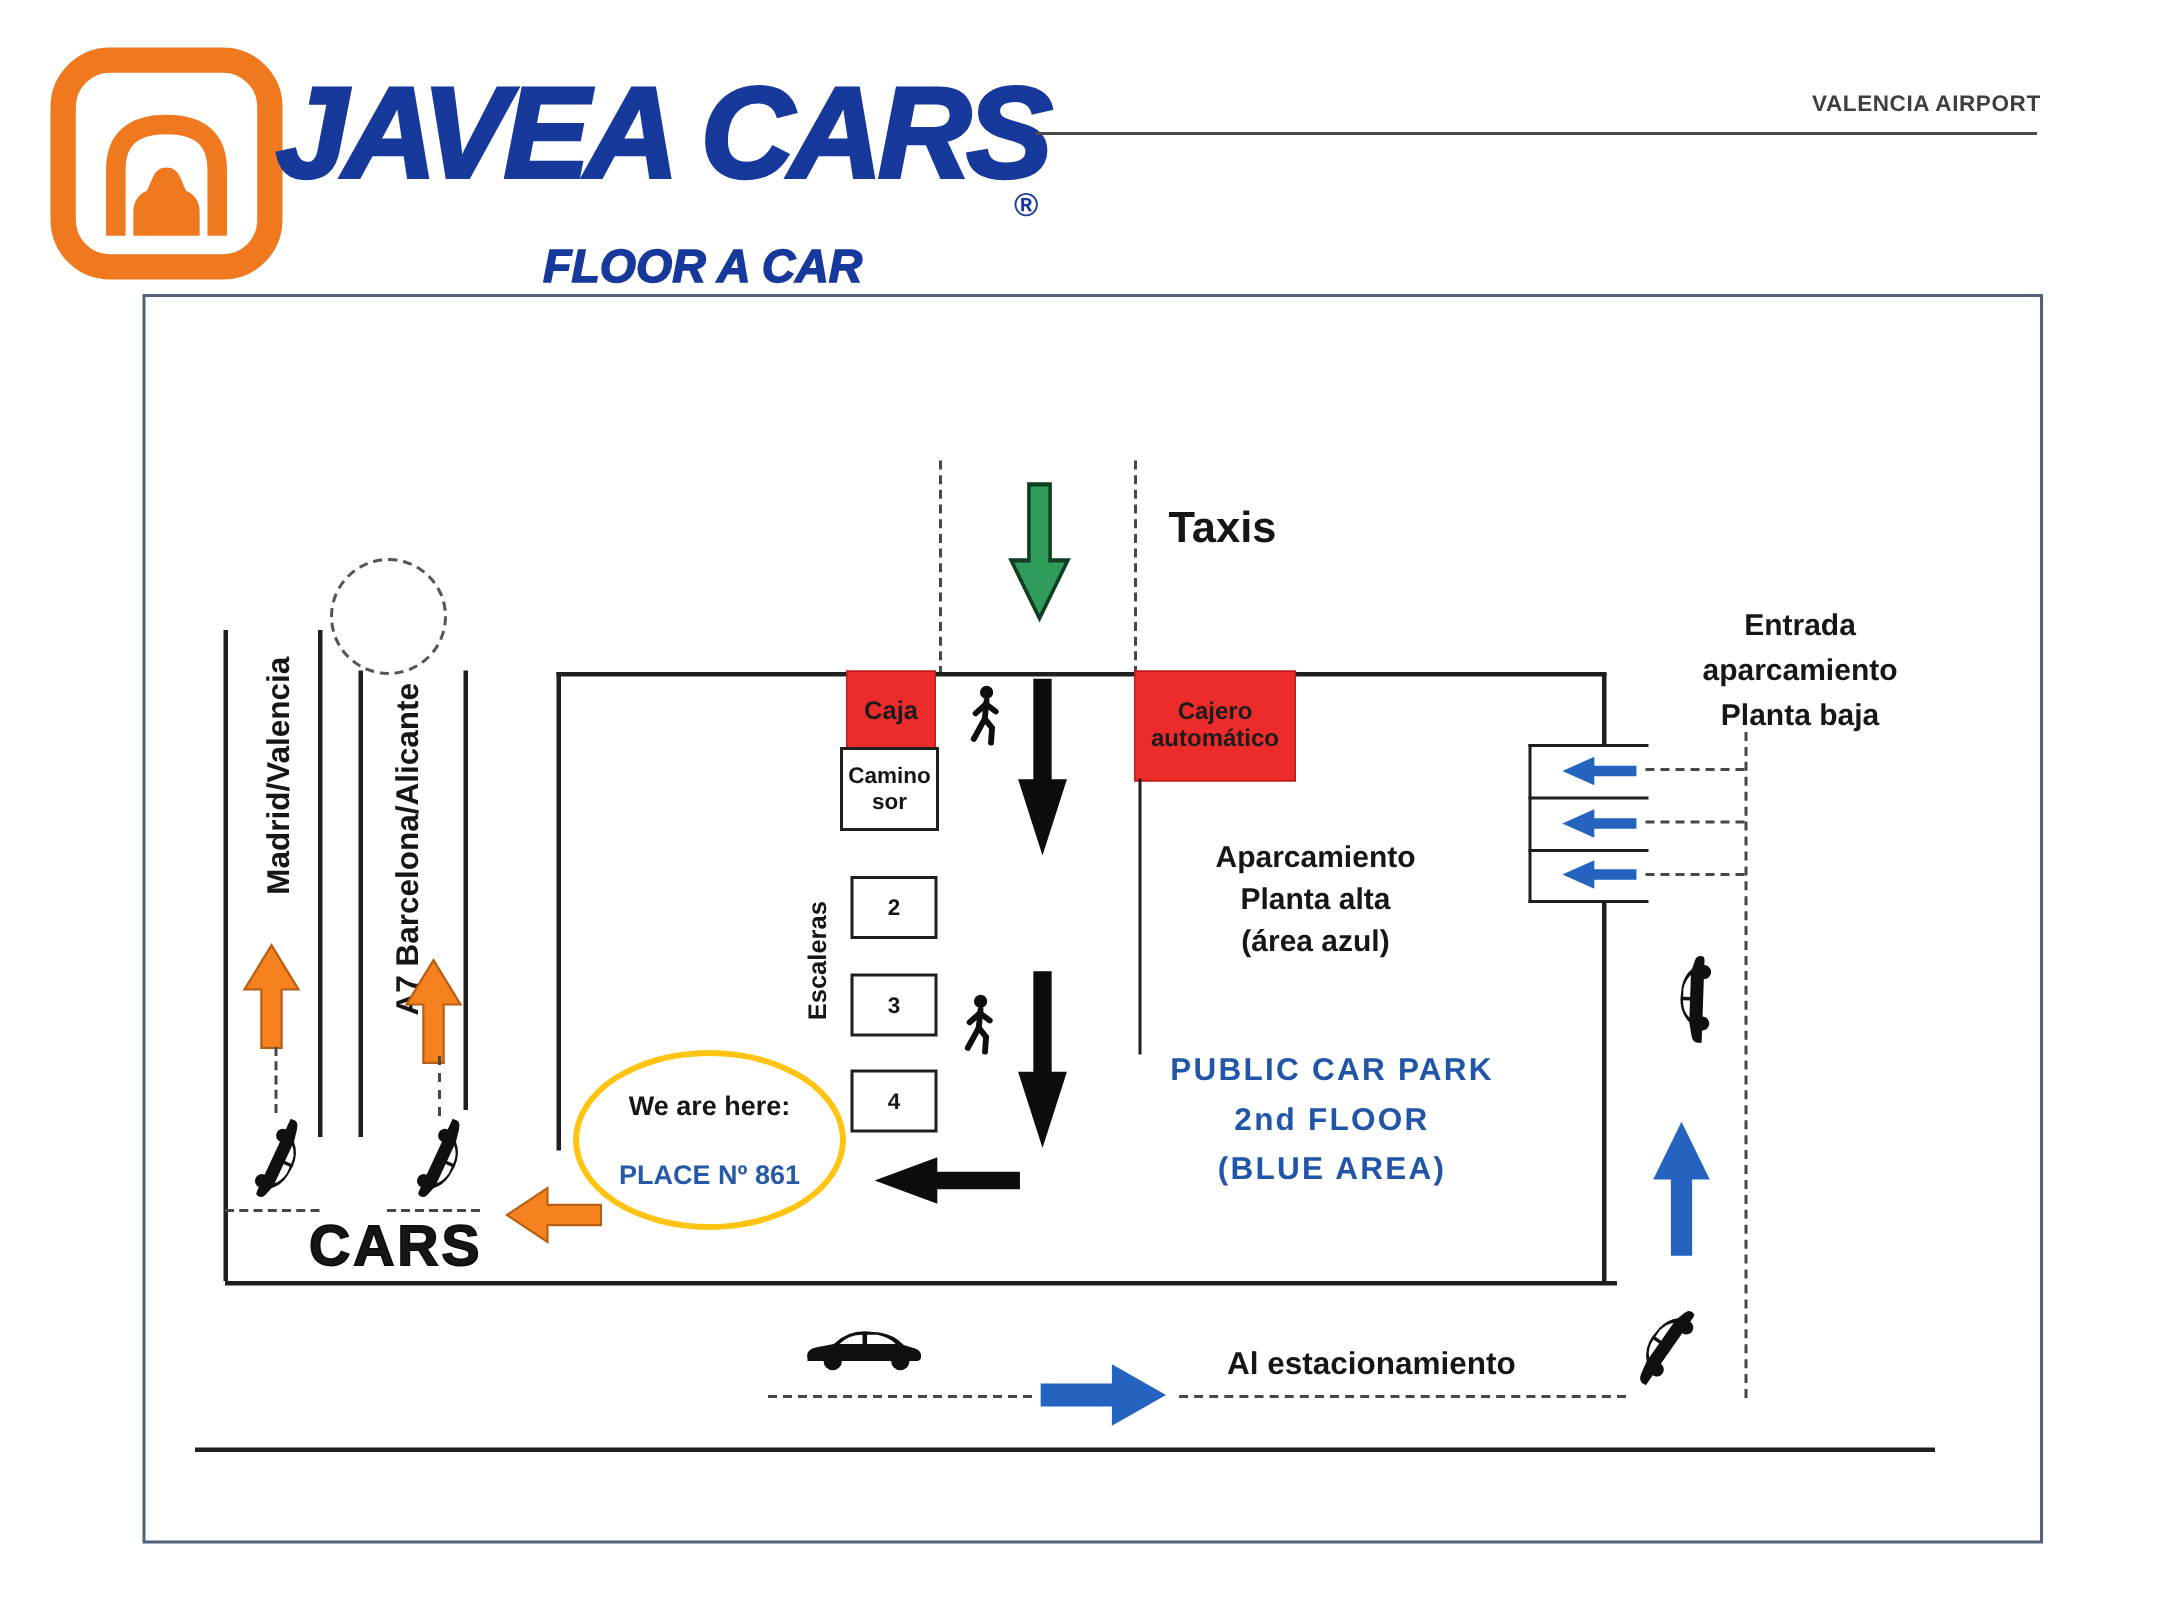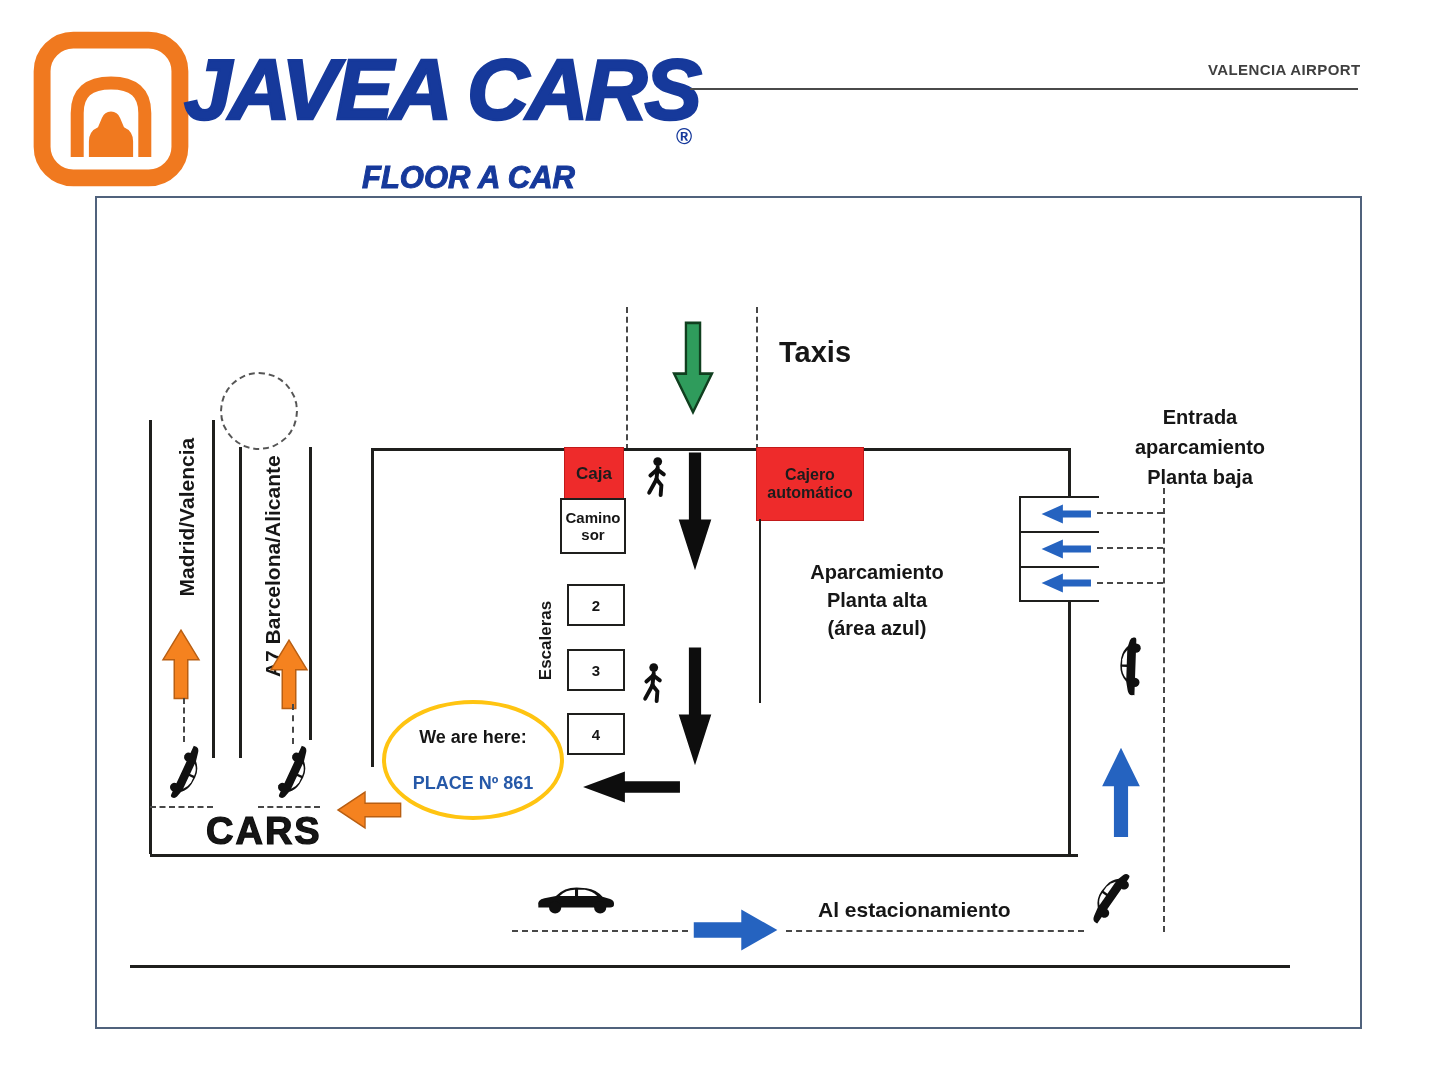--- a/index.html
+++ b/index.html
@@ -194,20 +194,23 @@
   </div>
   <div class="arrow" style="left:580px;top:769px;width:102px;height:36px;transform:rotate(180deg);">
     <svg viewBox="0 0 100 56" preserveAspectRatio="none">
         <path d="M2 19 L56 19 L56 4 L97 28 L56 52 L56 37 L2 37 Z" fill="#0d0d0d"></path>
       </svg>
   </div>
 
   <div class="lbl" style="left:773px;top:558px;width:208px;font-size:20px;line-height:28px;">Aparcamiento
 Planta alta
 (área azul)</div>
+  <div class="lbl" style="left:756px;top:697px;width:264px;font-size:21px;line-height:33px;letter-spacing:1.5px;color:#2155a8;">PUBLIC CAR PARK
+2nd FLOOR
+(BLUE AREA)</div>
 
   <div class="abs" style="left:382px;top:700px;width:174px;height:112px;border:4px solid #ffc411;border-radius:50%;
               display:flex;flex-direction:column;align-items:center;justify-content:center;gap:25px;background:#fff;">
     <span style="font-size:18px;font-weight:bold;color:#161616;">We are here:</span>
     <span style="font-size:18px;font-weight:bold;color:#2659a8;">PLACE Nº 861</span>
   </div>
 
   <div class="car" style="left:1097px;top:654px;width:64px;height:26px;transform:rotate(-88deg);">
     <svg viewBox="0 0 110 44">
         <path fill="#101010" d="M7 31 Q5 23 15 21 L30 18 Q41 7 57 7 L70 8 Q83 10 91 19 L101 22 Q107 24 106 30 Q106 33 101 33 L7 33 Q7 32 7 31 Z"></path>

